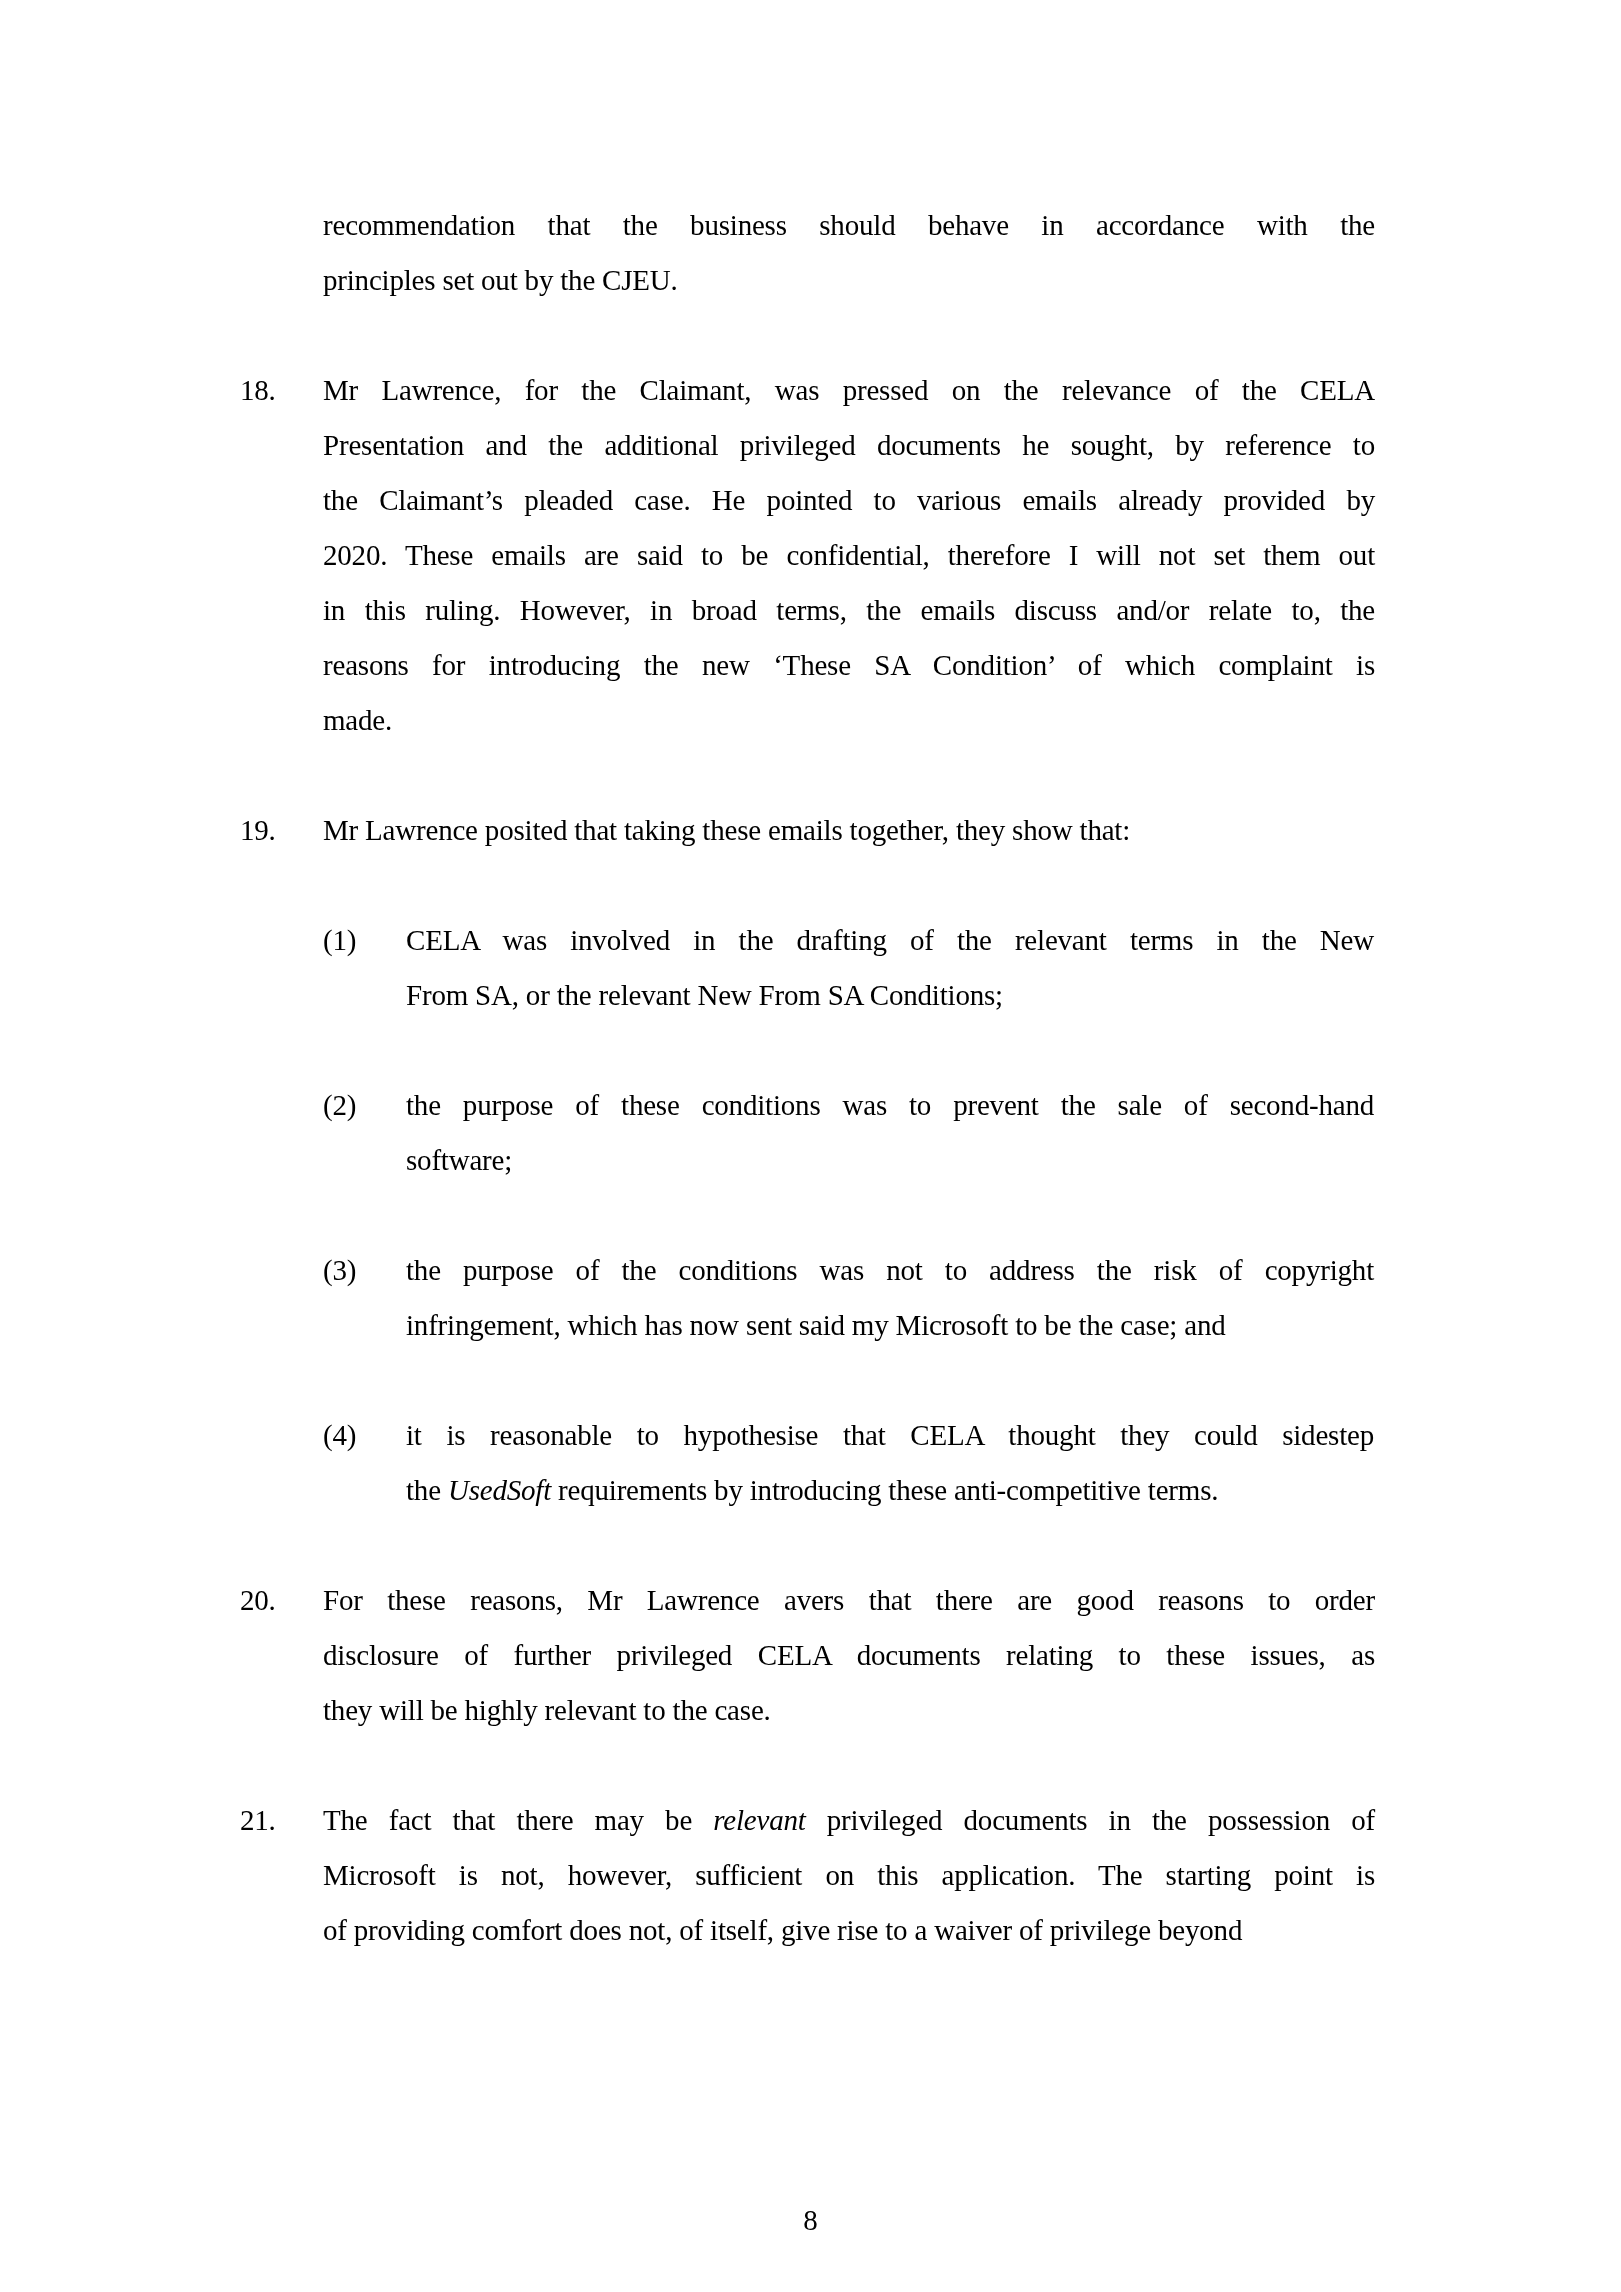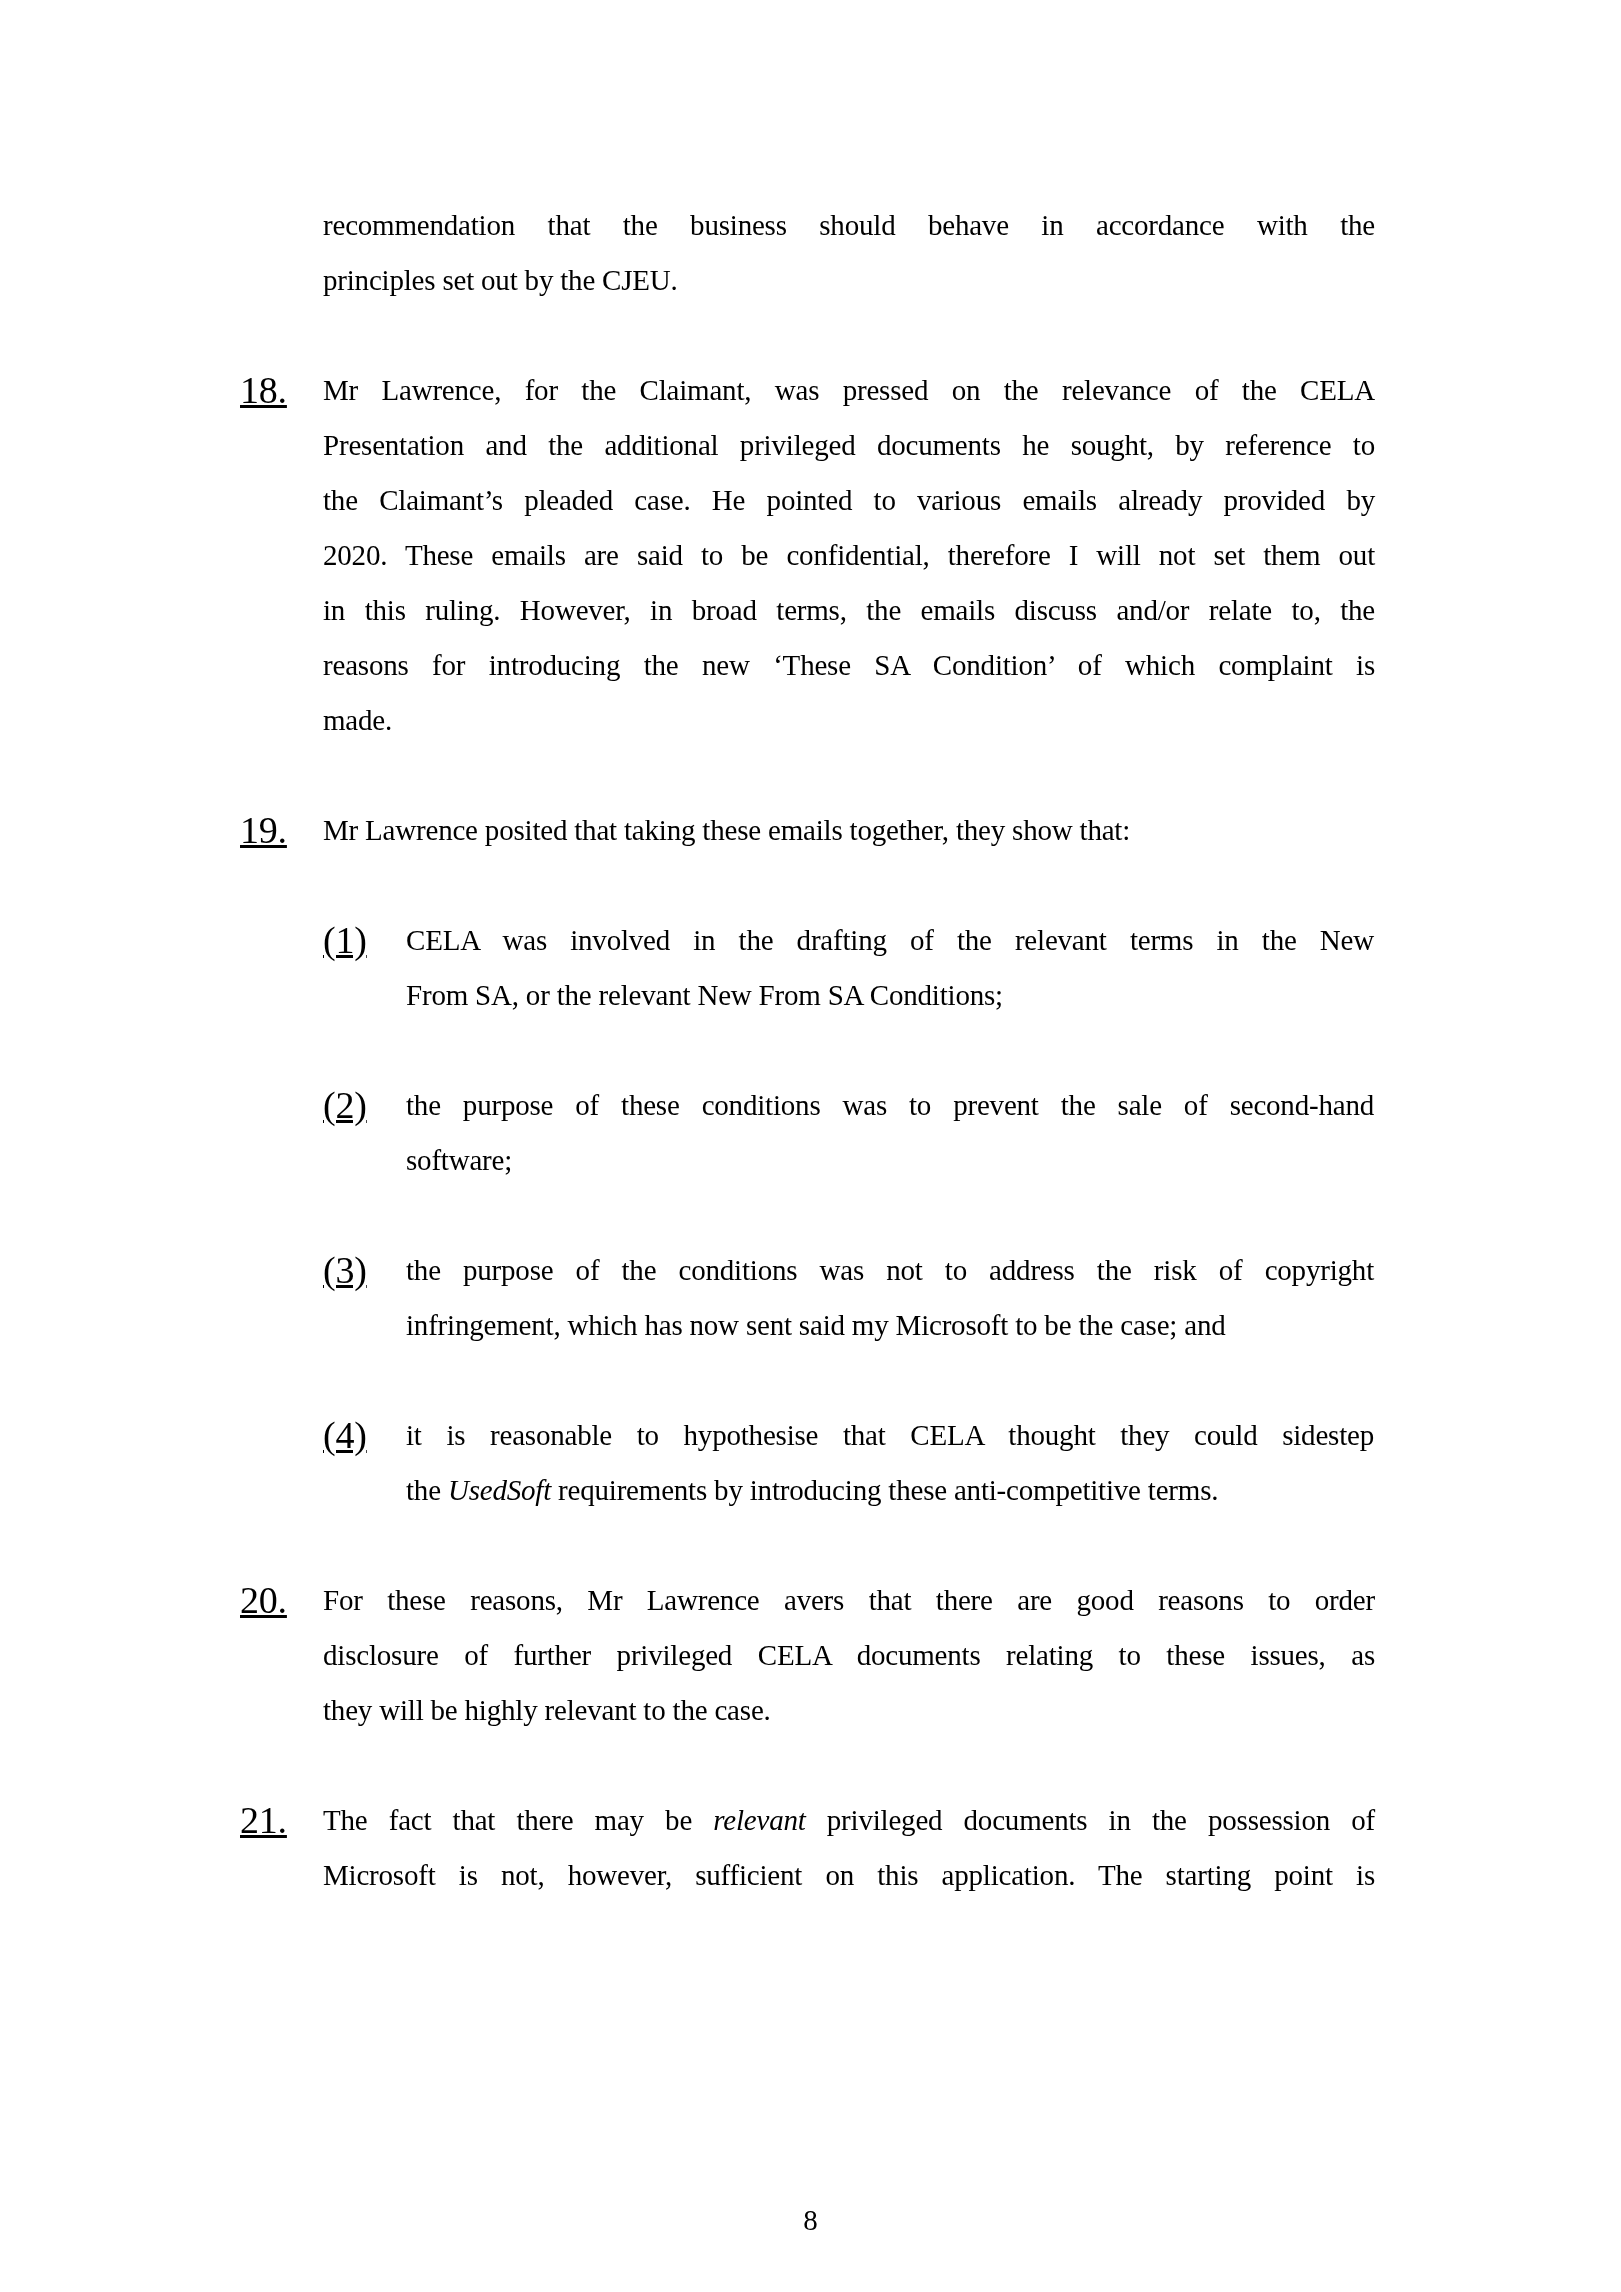--- a/index.html
+++ b/index.html
@@ -24,24 +24,23 @@
   }
   .block {
     display: flex;
     margin: 0 0 55px 0;
   }
   .block.plain { margin-left: 83px; }
   .block.sub   { margin-left: 83px; }
   .label {
     flex: none;
     width: 83px;
-    font-size: 38px;
+    font-size: 29px;
     line-height: 55px;
     letter-spacing: -0.2px;
-    text-decoration: underline;
   }
   .text { flex: none; }
   .block.numbered .text, .block.plain .text { width: 1052px; }
   .block.sub .text { width: 968px; }
   .line {
     font-size: 29px;
     line-height: 55px;
     letter-spacing: -0.2px;
     text-align: justify;
     text-align-last: justify;
@@ -122,18 +121,19 @@
           <div class="line">For these reasons, Mr Lawrence avers that there are good reasons to order</div>
           <div class="line">disclosure of further privileged CELA documents relating to these issues, as</div>
           <div class="line last">they will be highly relevant to the case.</div>
         </div>
       </div>
       <div class="block numbered">
         <div class="label">21.</div>
         <div class="text">
           <div class="line">The fact that there may be <i>relevant</i> privileged documents in the possession of</div>
           <div class="line">Microsoft is not, however, sufficient on this application. The starting point is</div>
+          <div class="line last">of providing comfort does not, of itself, give rise to a waiver of privilege beyond</div>
         </div>
       </div>
     </main>
   <div class="page-number">8</div>
 </div>
 
 
 </body></html>

